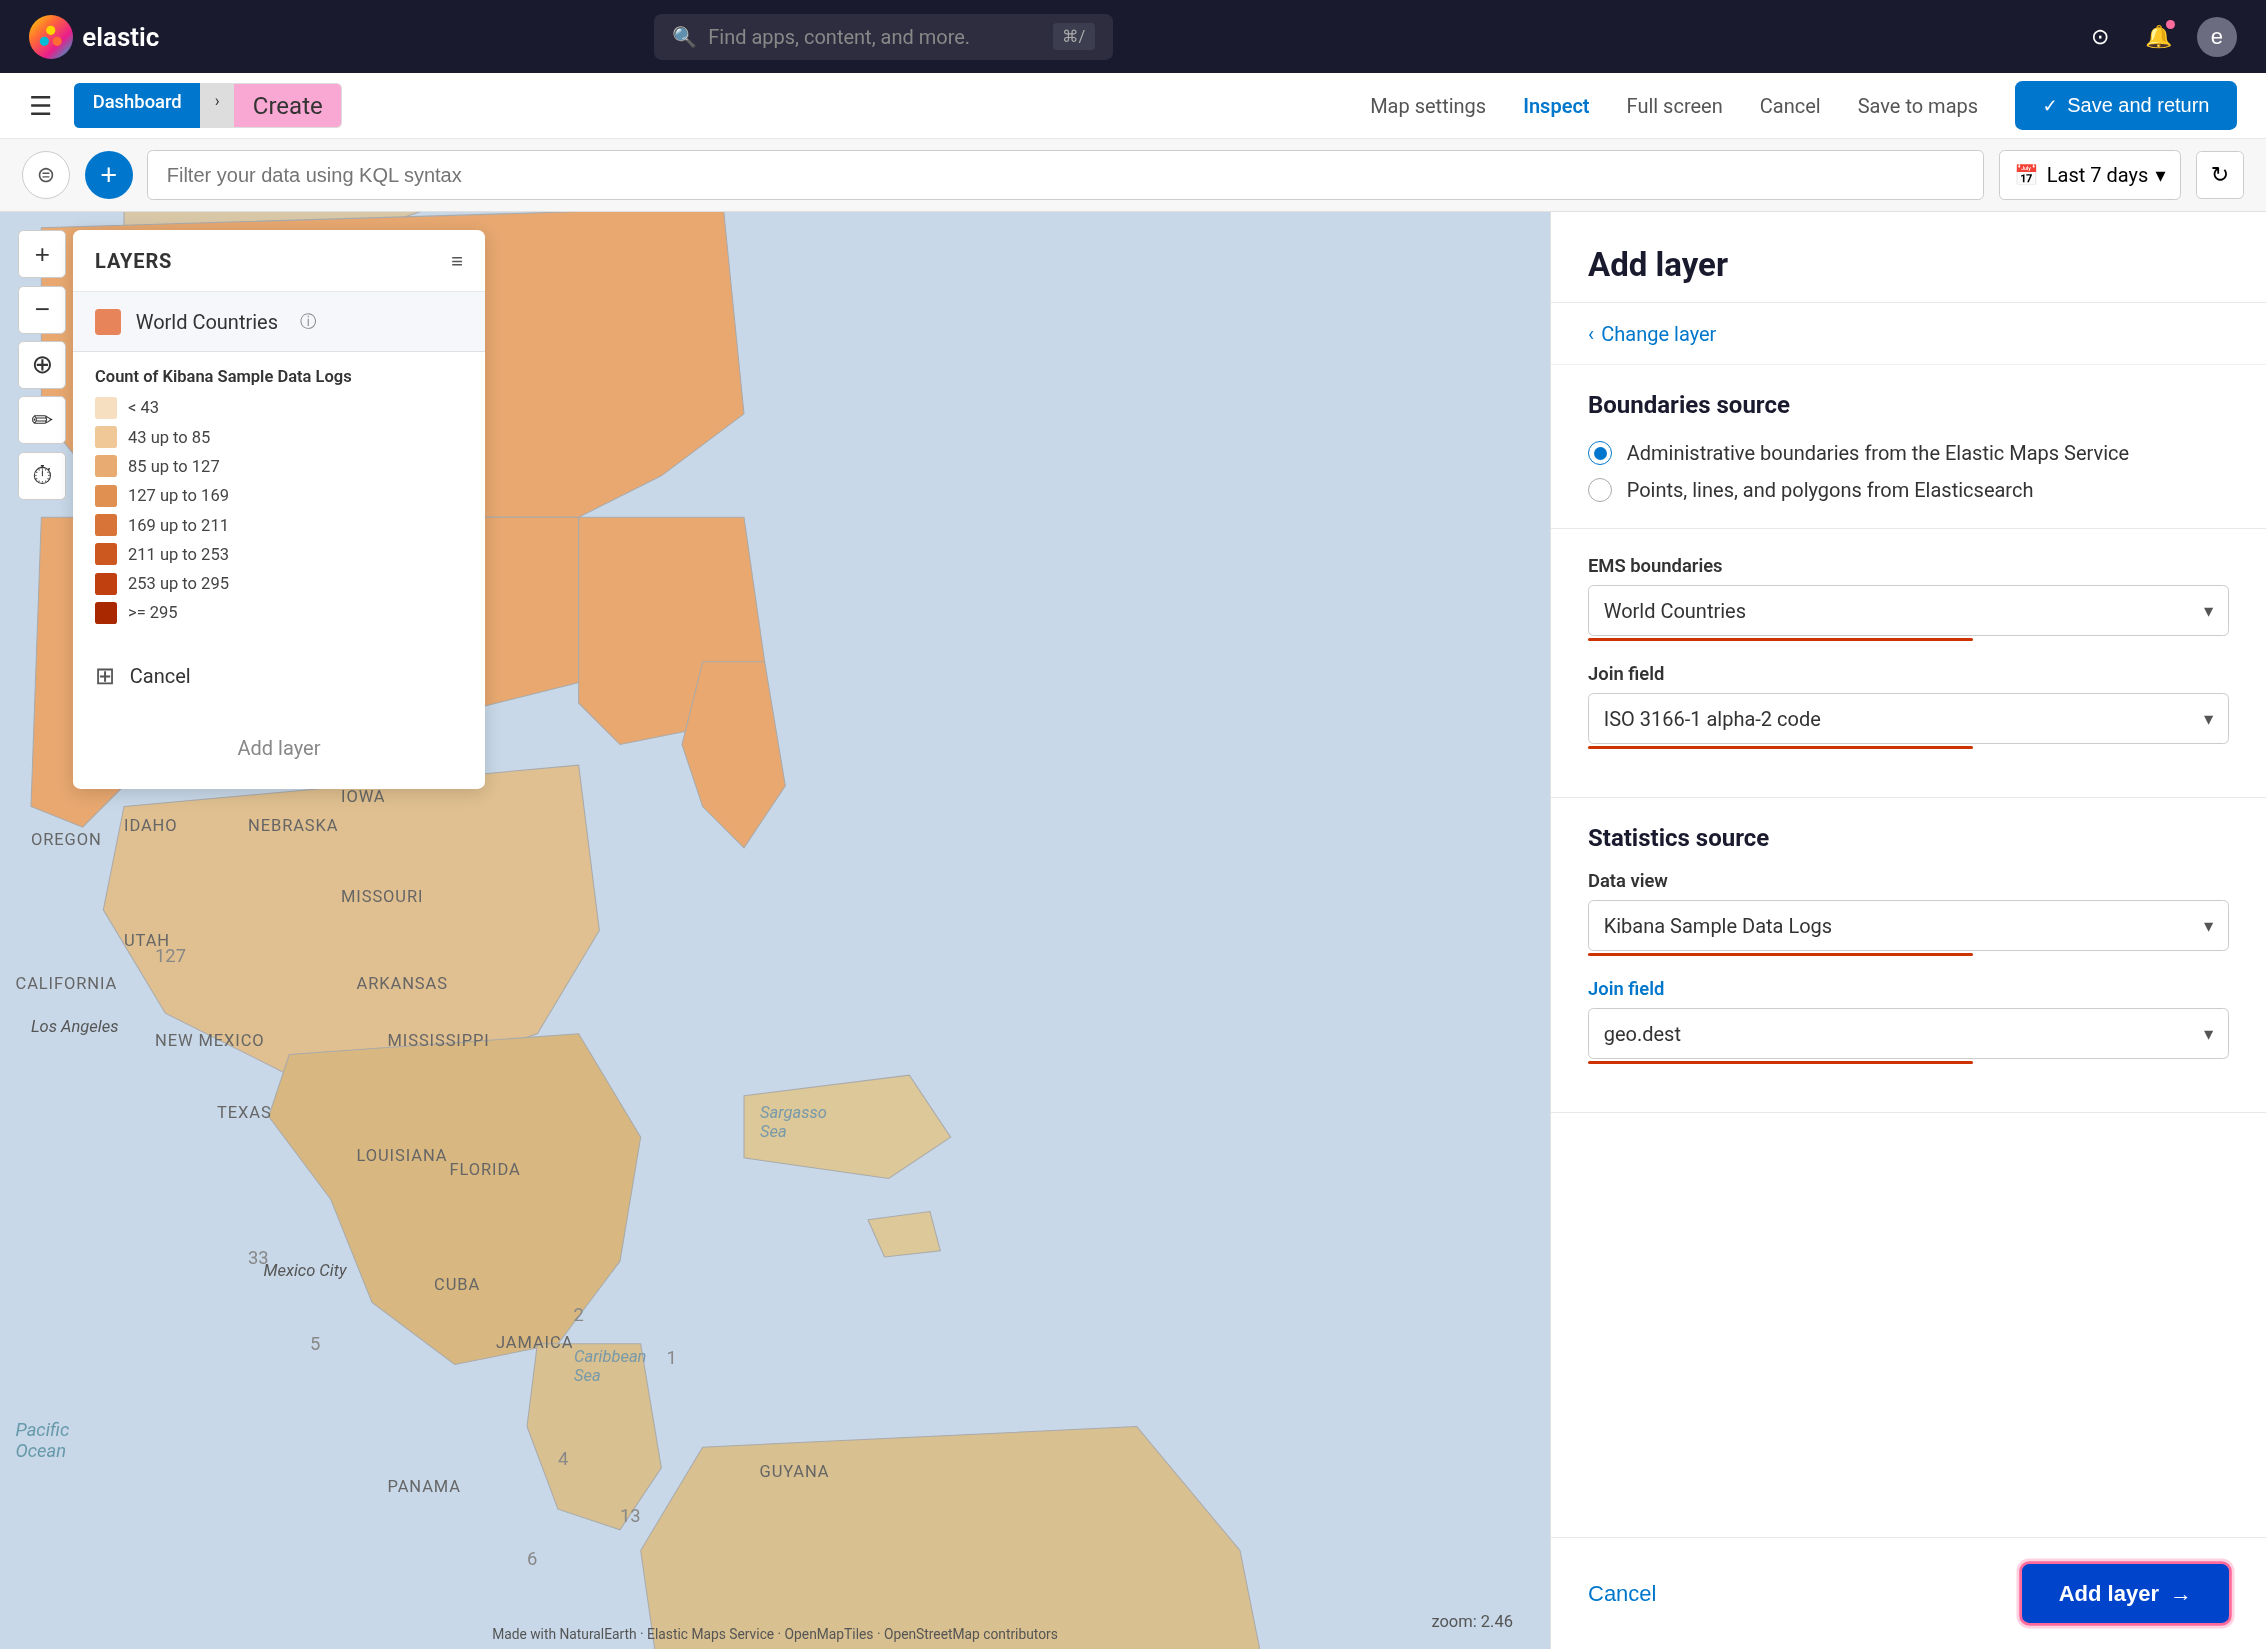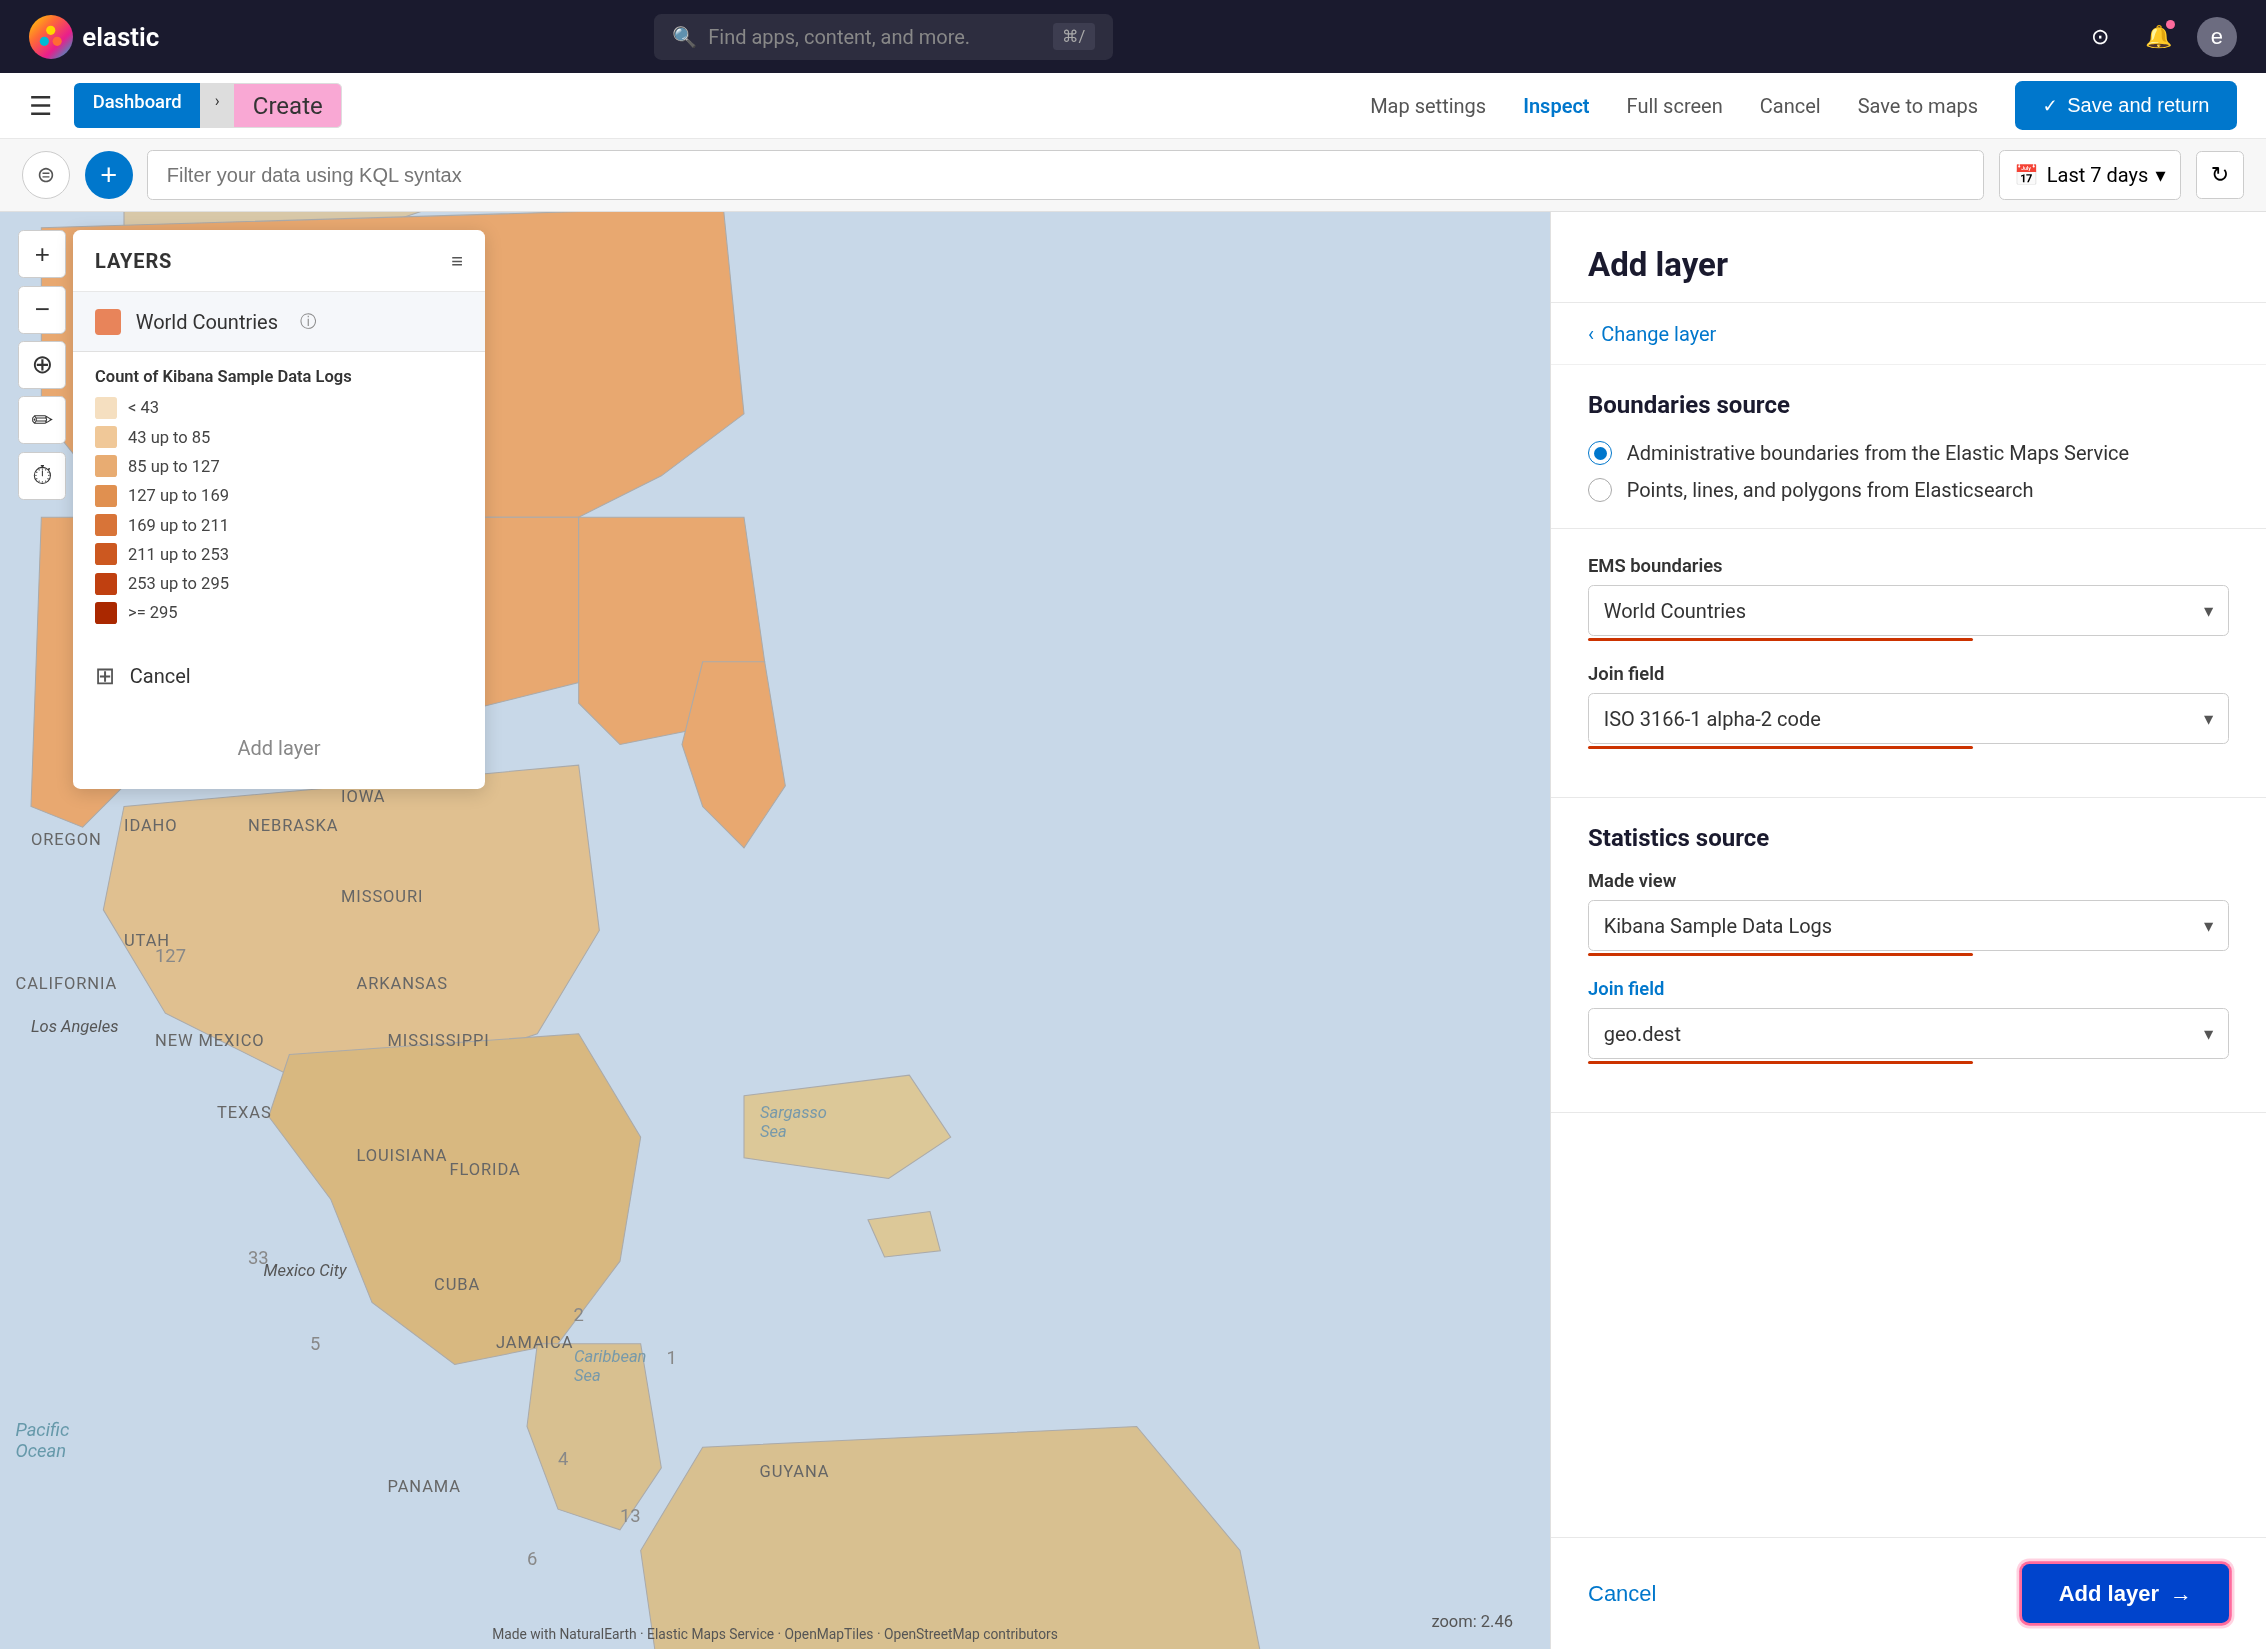--- a/index.html
+++ b/index.html
@@ -399,21 +399,21 @@
           <span class="select-chevron">▾</span>
         </div>
         <div class="field-underline"></div>
       </div>
     </div>
 
     <div class="panel-section">
       <div class="stats-section-title">Statistics source</div>
 
       <div class="field-group" style="margin-top:18.4px">
-        <div class="field-label">Made view</div>
+        <div class="field-label">Data view</div>
         <div class="select-field">
           <span class="select-value">Kibana Sample Data Logs</span>
           <span class="select-chevron">▾</span>
         </div>
         <div class="field-underline"></div>
       </div>
 
       <div class="field-group">
         <div class="field-label required">Join field</div>
         <div class="select-field">

